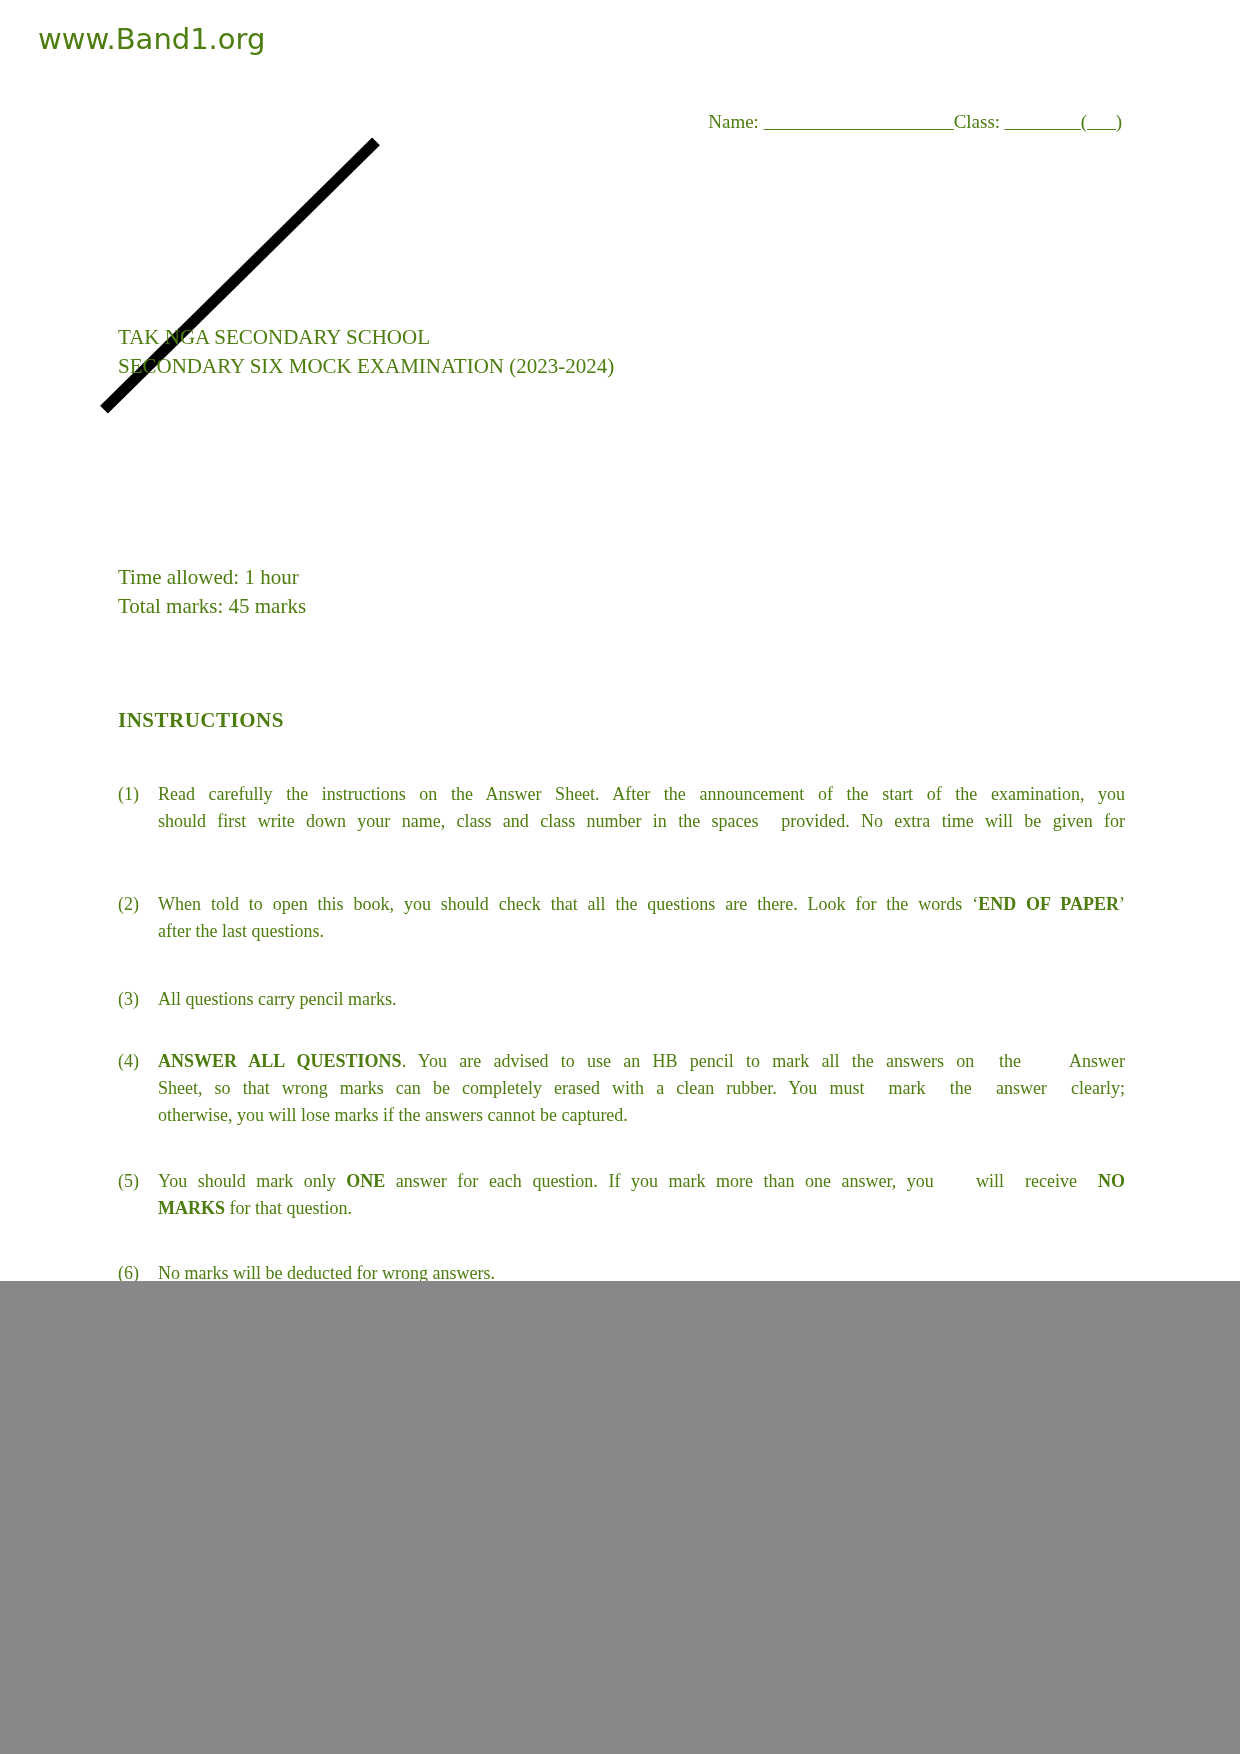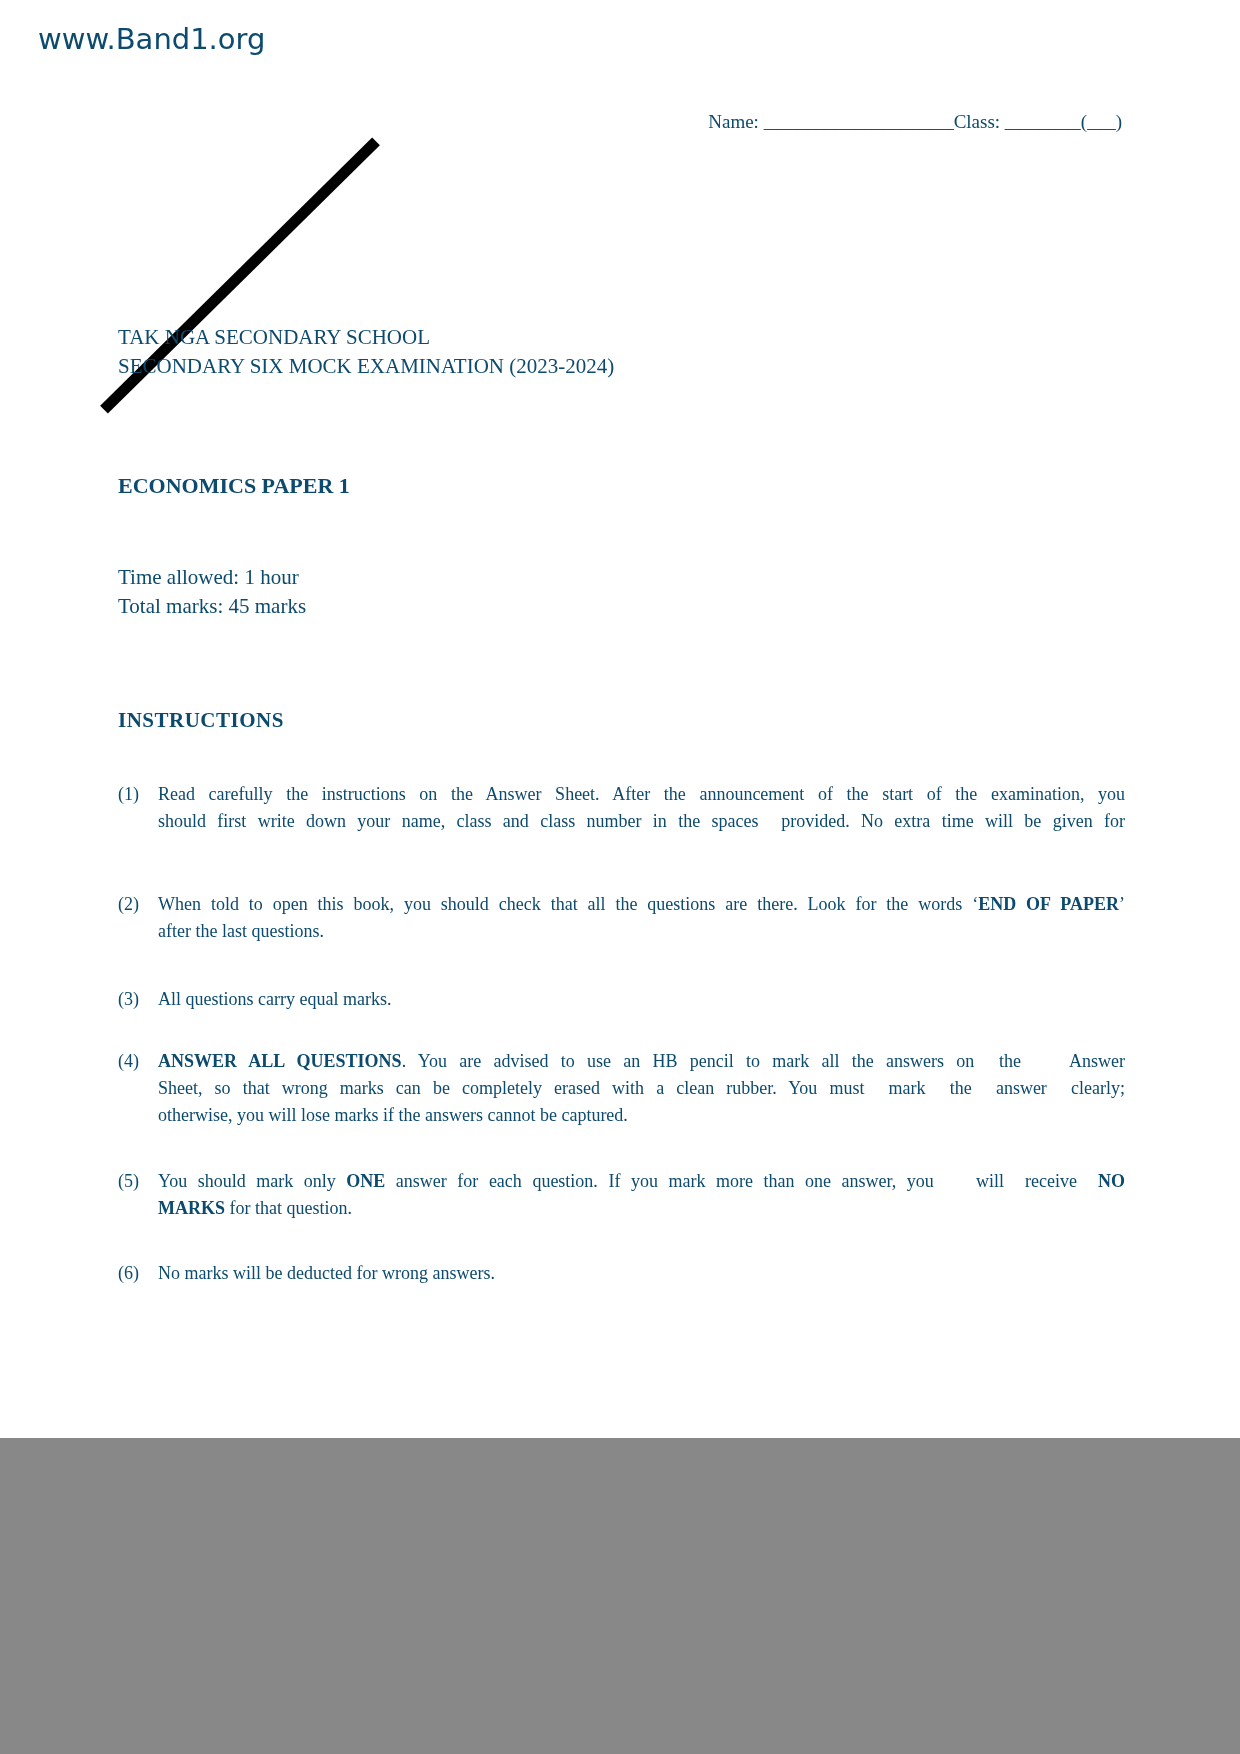--- a/index.html
+++ b/index.html
@@ -1,22 +1,22 @@
 <!DOCTYPE html>
 <html><head>
 <meta charset="utf-8">
 <style>
   html,body{margin:0;padding:0;background:#888;}
   .page{
     position:relative;
-    width:1240px;height:1438px;
+    width:1240px;height:1281px;
     background:#ffffff;
     margin:0 auto;
     font-family:"Liberation Serif", serif;
-    color:#0c4a6e;
+    color:#4d7c0f;
     overflow:hidden;
   }
   .watermark{
     position:absolute;left:38px;top:22px;
     font-family:"DejaVu Sans", sans-serif;
     font-size:29px;letter-spacing:0px;
   }
   .nameline{
     position:absolute;top:108px;right:118px;
     font-size:19px;line-height:27px;white-space:nowrap;
@@ -65,21 +65,20 @@
   <div class="nameline"><span>Name: </span><span>____________________</span><span>Class: </span><span>________</span><span>(___)</span></div>
 
   <div class="diagonal"></div>
 
 
   <div class="centerblock school">
     <div>TAK NGA SECONDARY SCHOOL</div>
     <div>SECONDARY SIX MOCK EXAMINATION (2023-2024)</div>
   </div>
 
-  <div class="centerblock papertitle">ECONOMICS PAPER 1</div>
 
   <div class="centerblock timeblock">
     <div>Time allowed: 1 hour</div>
     <div>Total marks: 45 marks</div>
   </div>
 
   <div class="insthead">INSTRUCTIONS</div>
 
   <div class="item i1">
     <div class="inum">(1)</div>
@@ -93,21 +92,21 @@
     <div class="inum">(2)</div>
     <div class="itext">
       <div class="jl"><span>When told to open this book, you should check that all the questions are there. Look for the words ‘</span><span class="b">END OF PAPER</span><span>’</span></div>
       <div class="ll"><span>after the last questions.</span></div>
     </div>
   </div>
 
   <div class="item i3">
     <div class="inum">(3)</div>
     <div class="itext">
-      <div class="ll"><span>All questions carry equal marks.</span></div>
+      <div class="ll"><span>All questions carry pencil marks.</span></div>
     </div>
   </div>
 
   <div class="item i4">
     <div class="inum">(4)</div>
     <div class="itext">
       <div class="jl"><span class="b">ANSWER ALL QUESTIONS</span><span>. You are advised to use an HB pencil to mark all the answers on&nbsp; the&nbsp;&nbsp;&nbsp; Answer</span></div>
       <div class="jl"><span>Sheet, so that wrong marks can be completely erased with a clean rubber. You must&nbsp; mark&nbsp; the&nbsp; answer&nbsp; clearly;</span></div>
       <div class="ll"><span>otherwise, you will lose marks if the answers cannot be captured.</span></div>
     </div>

